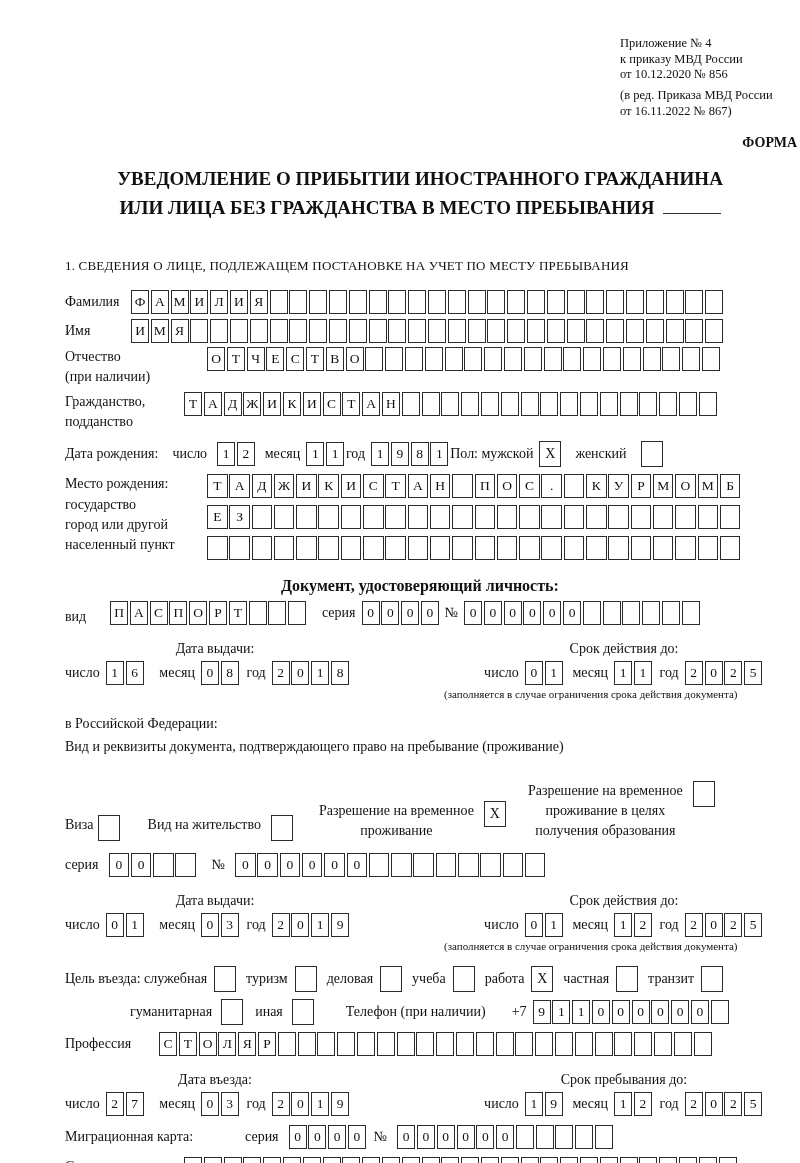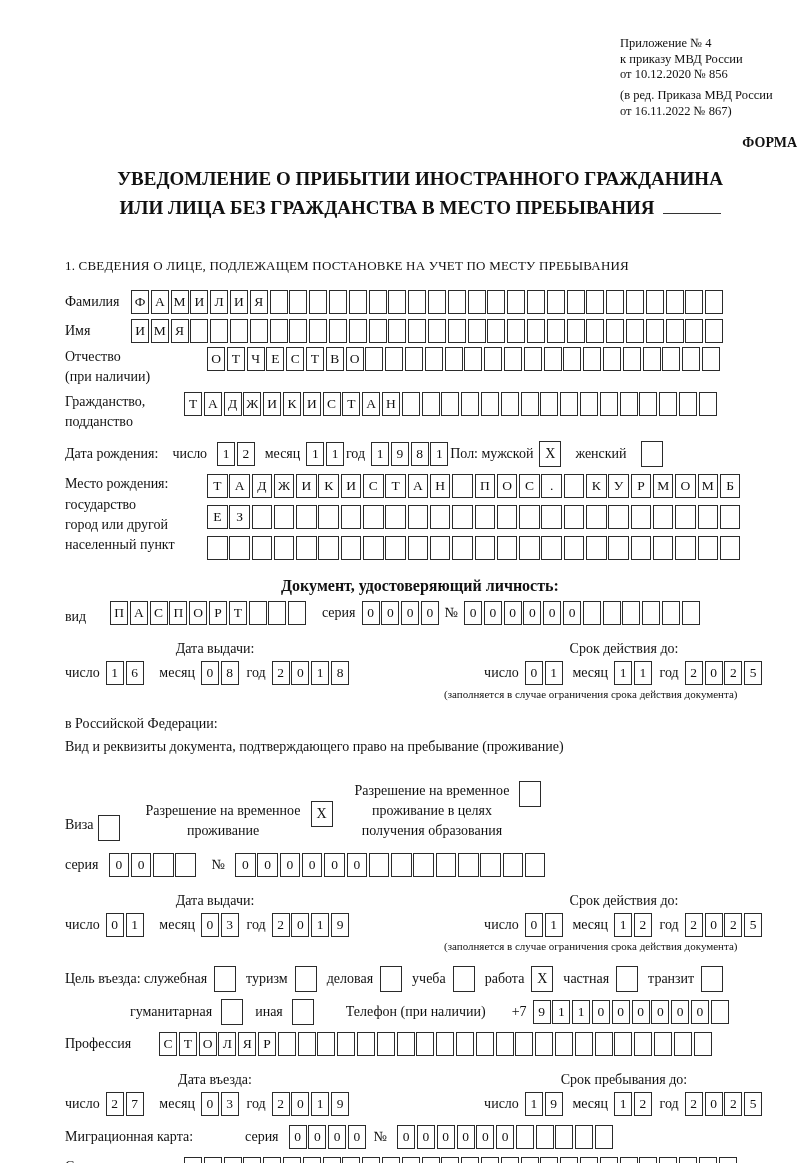--- a/index.html
+++ b/index.html
@@ -428,20 +428,24 @@
   <div class="intro">
     <div>в Российской Федерации:</div>
     <div>Вид и реквизиты документа, подтверждающего право на пребывание (проживание)</div>
   </div>
 
   <div class="permits">
     <div class="permit">
       <span class="txt">Виза</span>
       <span class="cb" style="margin-left:4px;"></span>
     </div>
+    <div class="permit" style="margin-left:28px;">
+      <span class="txt">Вид на жительство</span>
+      <span class="cb"></span>
+    </div>
     <div class="permit" style="margin-left:26px;">
       <span class="txt">
         <span>Разрешение на временное</span><br>
         <span>проживание</span>
       </span>
       <span class="cb">X</span>
     </div>
     <div class="permit" style="margin-left:22px;">
       <span class="txt">
         <span>Разрешение на временное</span><br>

